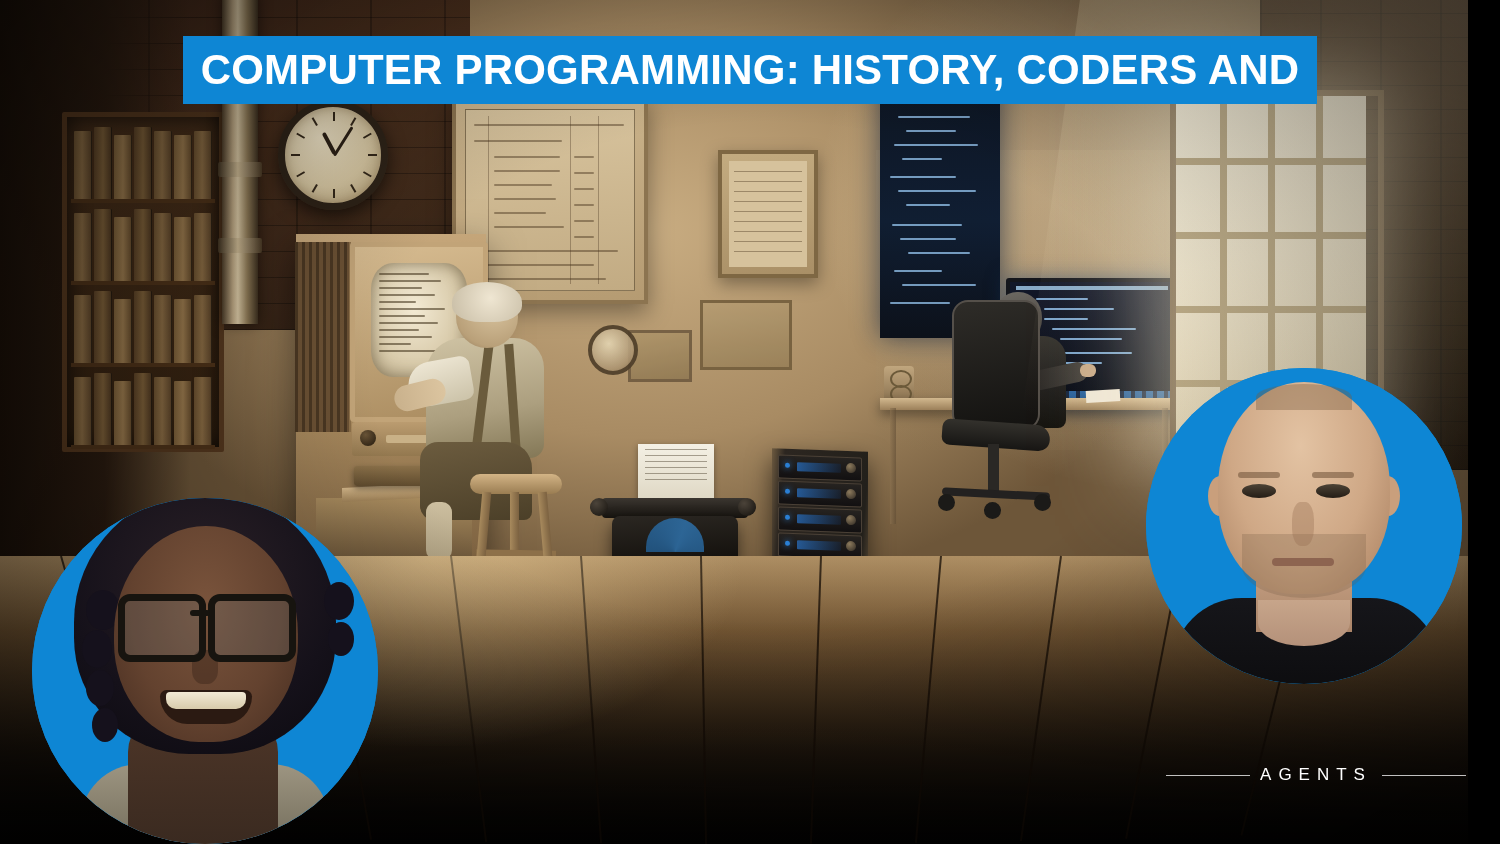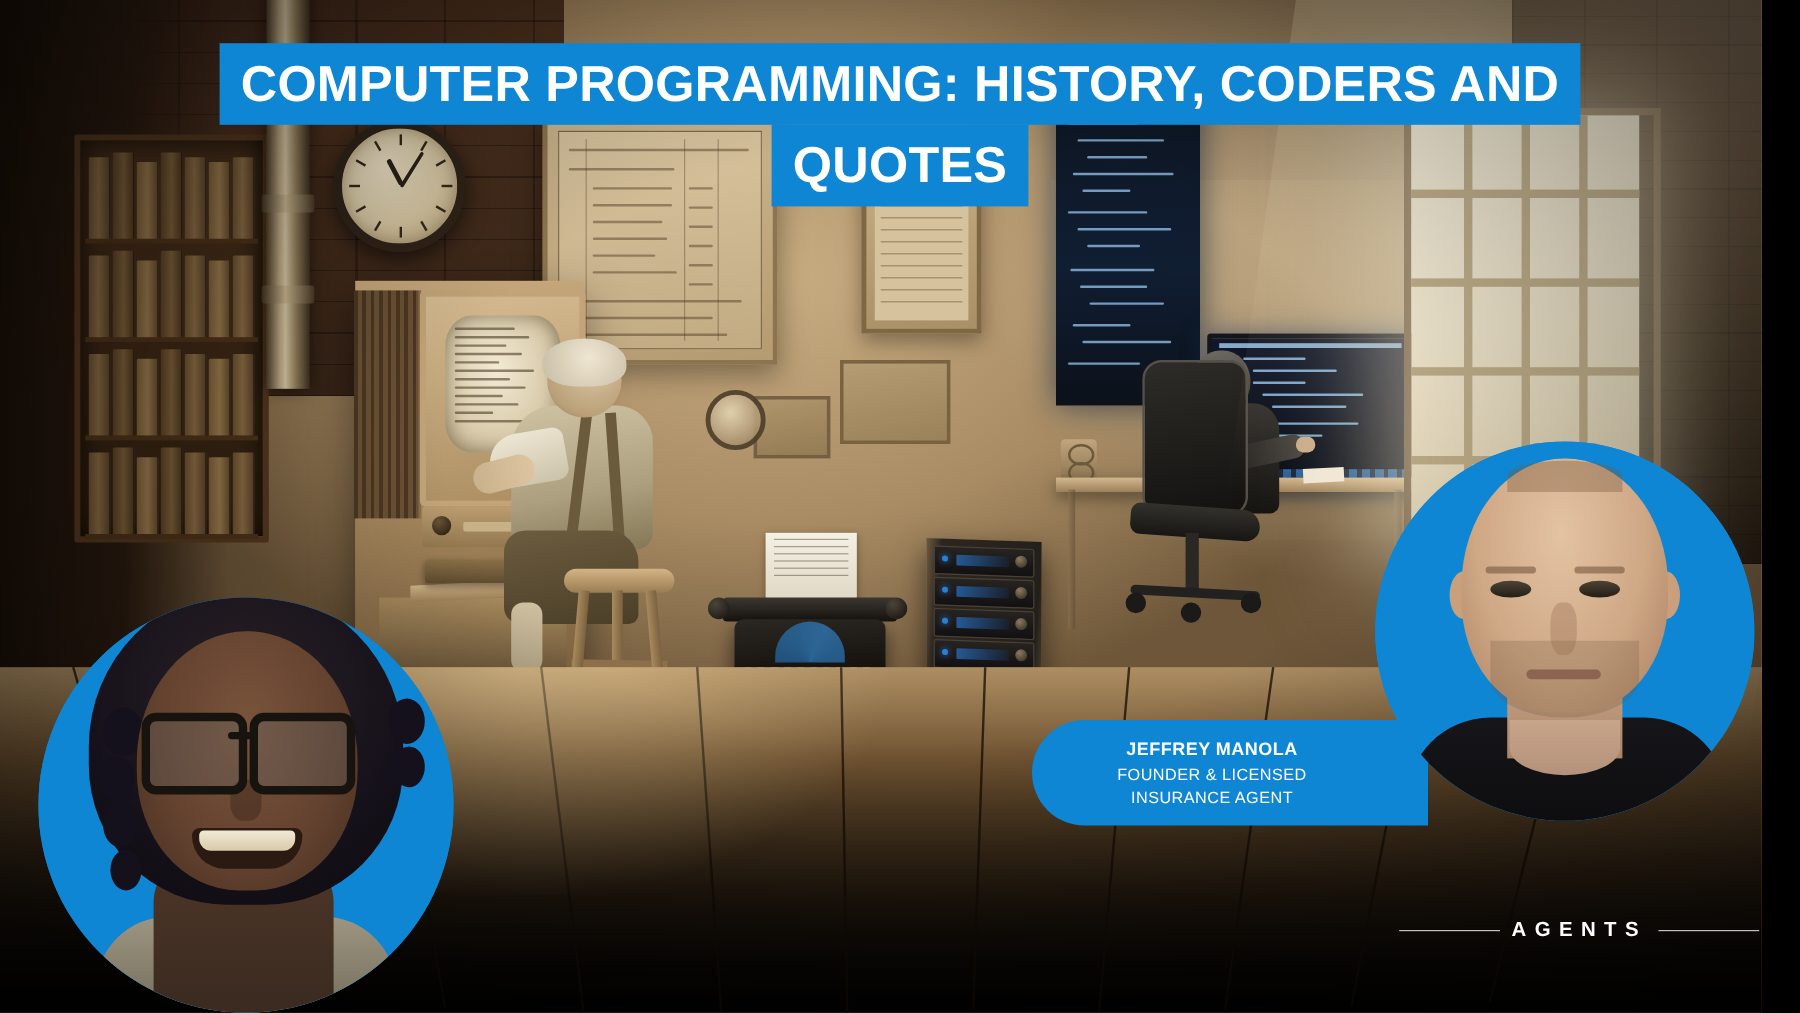--- a/index.html
+++ b/index.html
@@ -379,21 +379,21 @@
     background:rgba(120,92,62,.38);}
 
   
   .logo{position:absolute;left:1166px;top:762px;width:300px;height:72px;color:#fff;}
   .logo .line1{display:flex;align-items:center;justify-content:center;gap:9px;height:42px;}
   .logo .us{font-size:33px;font-weight:400;letter-spacing:1.5px;font-family:"Liberation Sans",sans-serif;}
   .logo .ins{font-size:33px;font-weight:400;letter-spacing:.2px;font-family:"Liberation Sans",sans-serif;}
   .logo .star{width:36px;height:36px;position:relative;display:inline-block;}
   .logo .line2{display:flex;align-items:center;justify-content:center;gap:10px;height:26px;}
   .logo .rule{height:1px;background:rgba(255,255,255,.75);flex:1;}
-  .logo .agents{font-size:17px;letter-spacing:7px;font-weight:700;}
+  .logo .agents{font-size:17px;letter-spacing:7px;font-weight:400;}
 </style>
 </head>
 <body>
 
 <div class="stage">
 
   <div class="scene">
     <div class="wall"></div>
     <div class="brick"></div>
     <div class="brick2"></div>
@@ -685,21 +685,20 @@
       <div class="plank" style="left:1180px;transform:rotate(11deg)"></div>
       <div class="plank" style="left:1310px;transform:rotate(14deg)"></div>
     </div>
     <div class="floorglow"></div>
     <div class="sunbeam"></div>
     <div class="vignette"></div>
   </div>
 
   <div class="title-wrap">
     <div class="title-line">COMPUTER PROGRAMMING: HISTORY, CODERS AND</div><br>
-    <div class="title-line">QUOTES</div>
   </div>
 
 
   <div class="avatar avatar-natasha">
     <div class="photo">
       <div class="nat-bg"></div>
       <div class="nat-shirt"></div>
       <div class="nat-neck"></div>
       <div class="nat-hair"></div>
       <div class="nat-curl" style="left:54px;top:92px;width:34px;height:40px;"></div>
@@ -712,25 +711,20 @@
       <div class="nat-nose"></div>
       <div class="nat-mouth">
           <div class="nat-teeth"></div>
         </div>
       <div class="nat-glass gl"></div>
       <div class="nat-glass gr"></div>
       <div class="nat-bridge"></div>
     </div>
   </div>
 
-  <div class="badge badge-jeffrey">
-    <div class="name">JEFFREY MANOLA</div>
-    <div class="role">FOUNDER &amp; LICENSED</div>
-    <div class="role">INSURANCE AGENT</div>
-  </div>
 
   <div class="avatar avatar-jeffrey">
     <div class="photo">
       <div class="jef-bg"></div>
       <div class="jef-shirt"></div>
       <div class="jef-neck"></div>
       <div class="jef-collar"></div>
       <div class="jef-ear el"></div>
         <div class="jef-ear er"></div>
       <div class="jef-head"></div>

